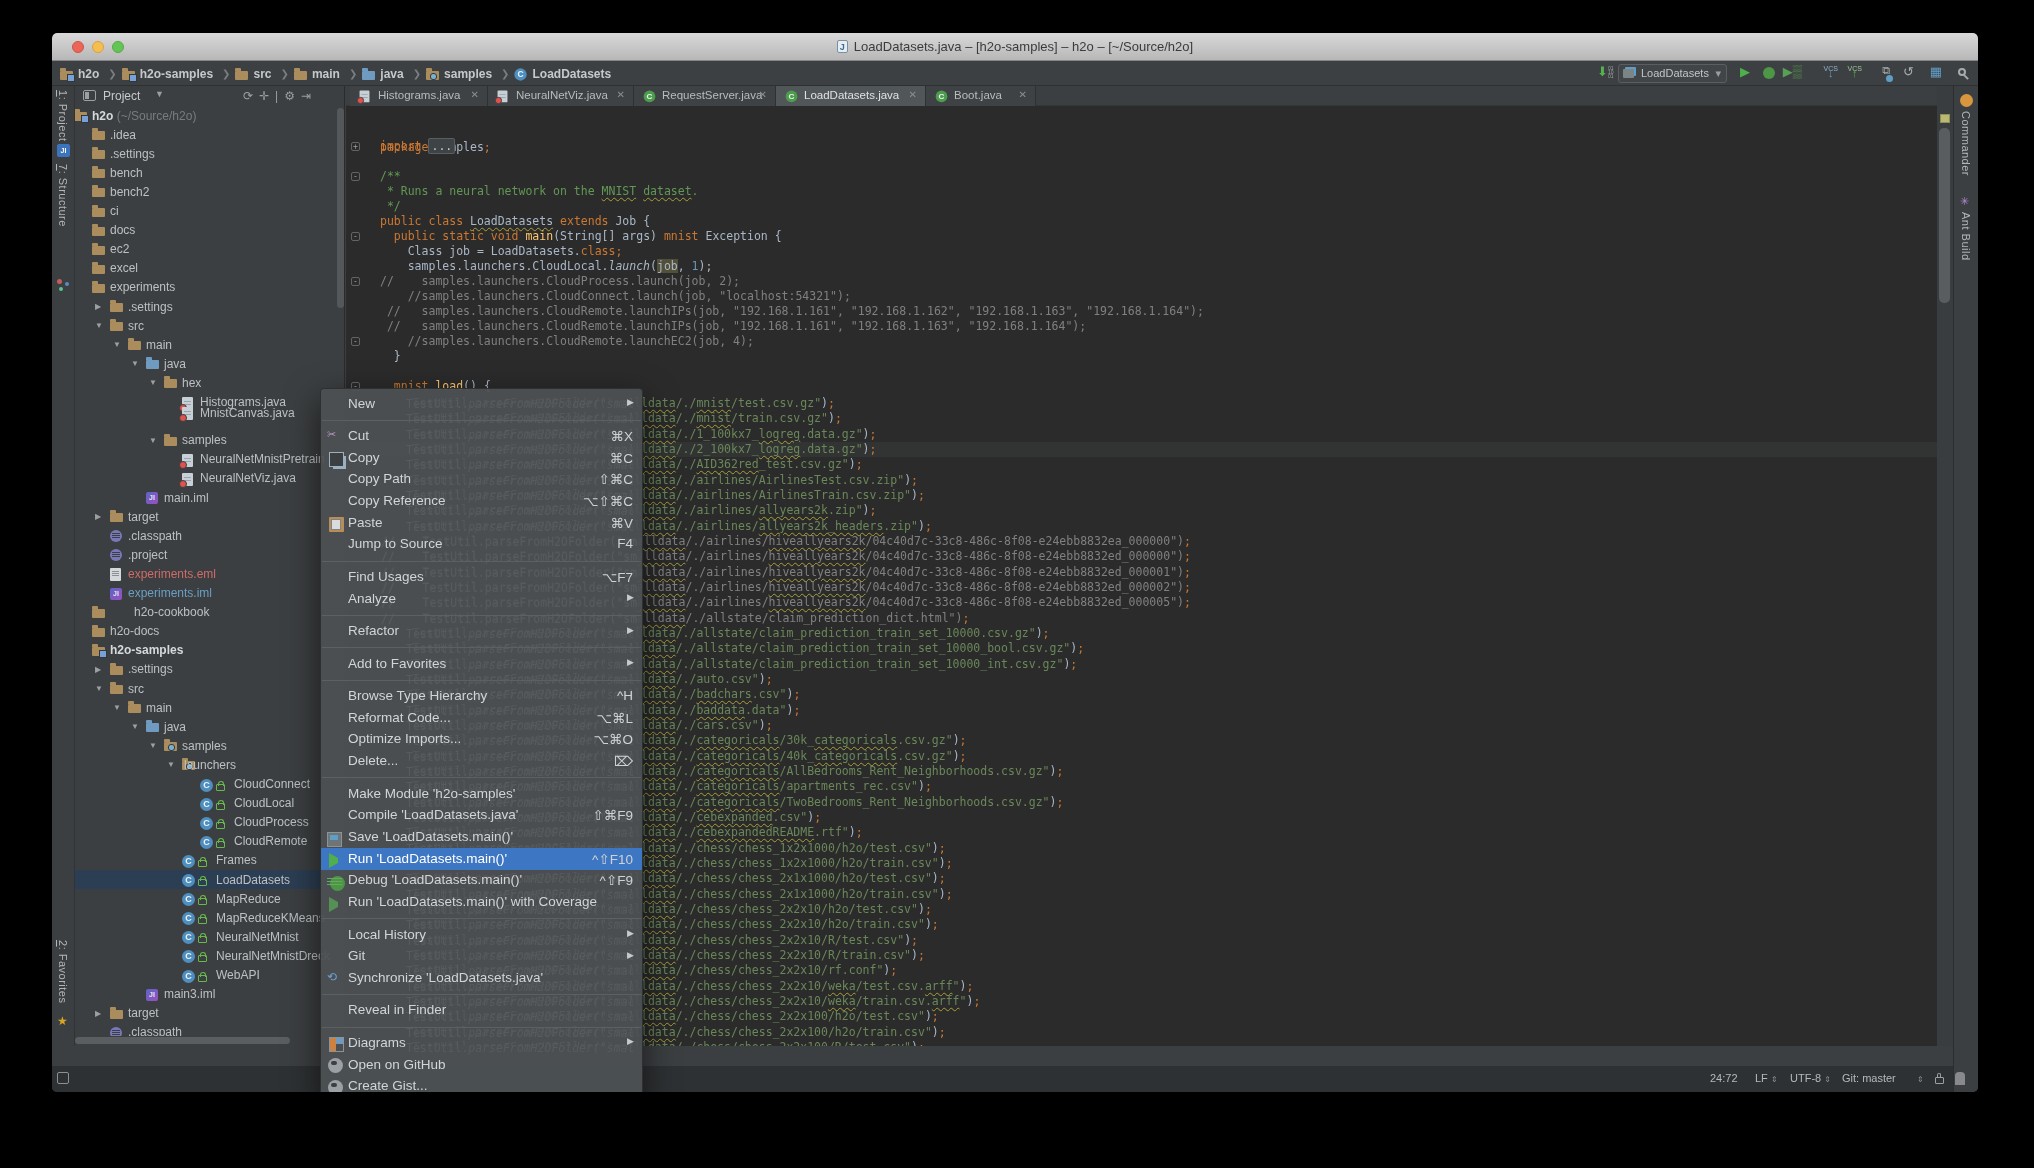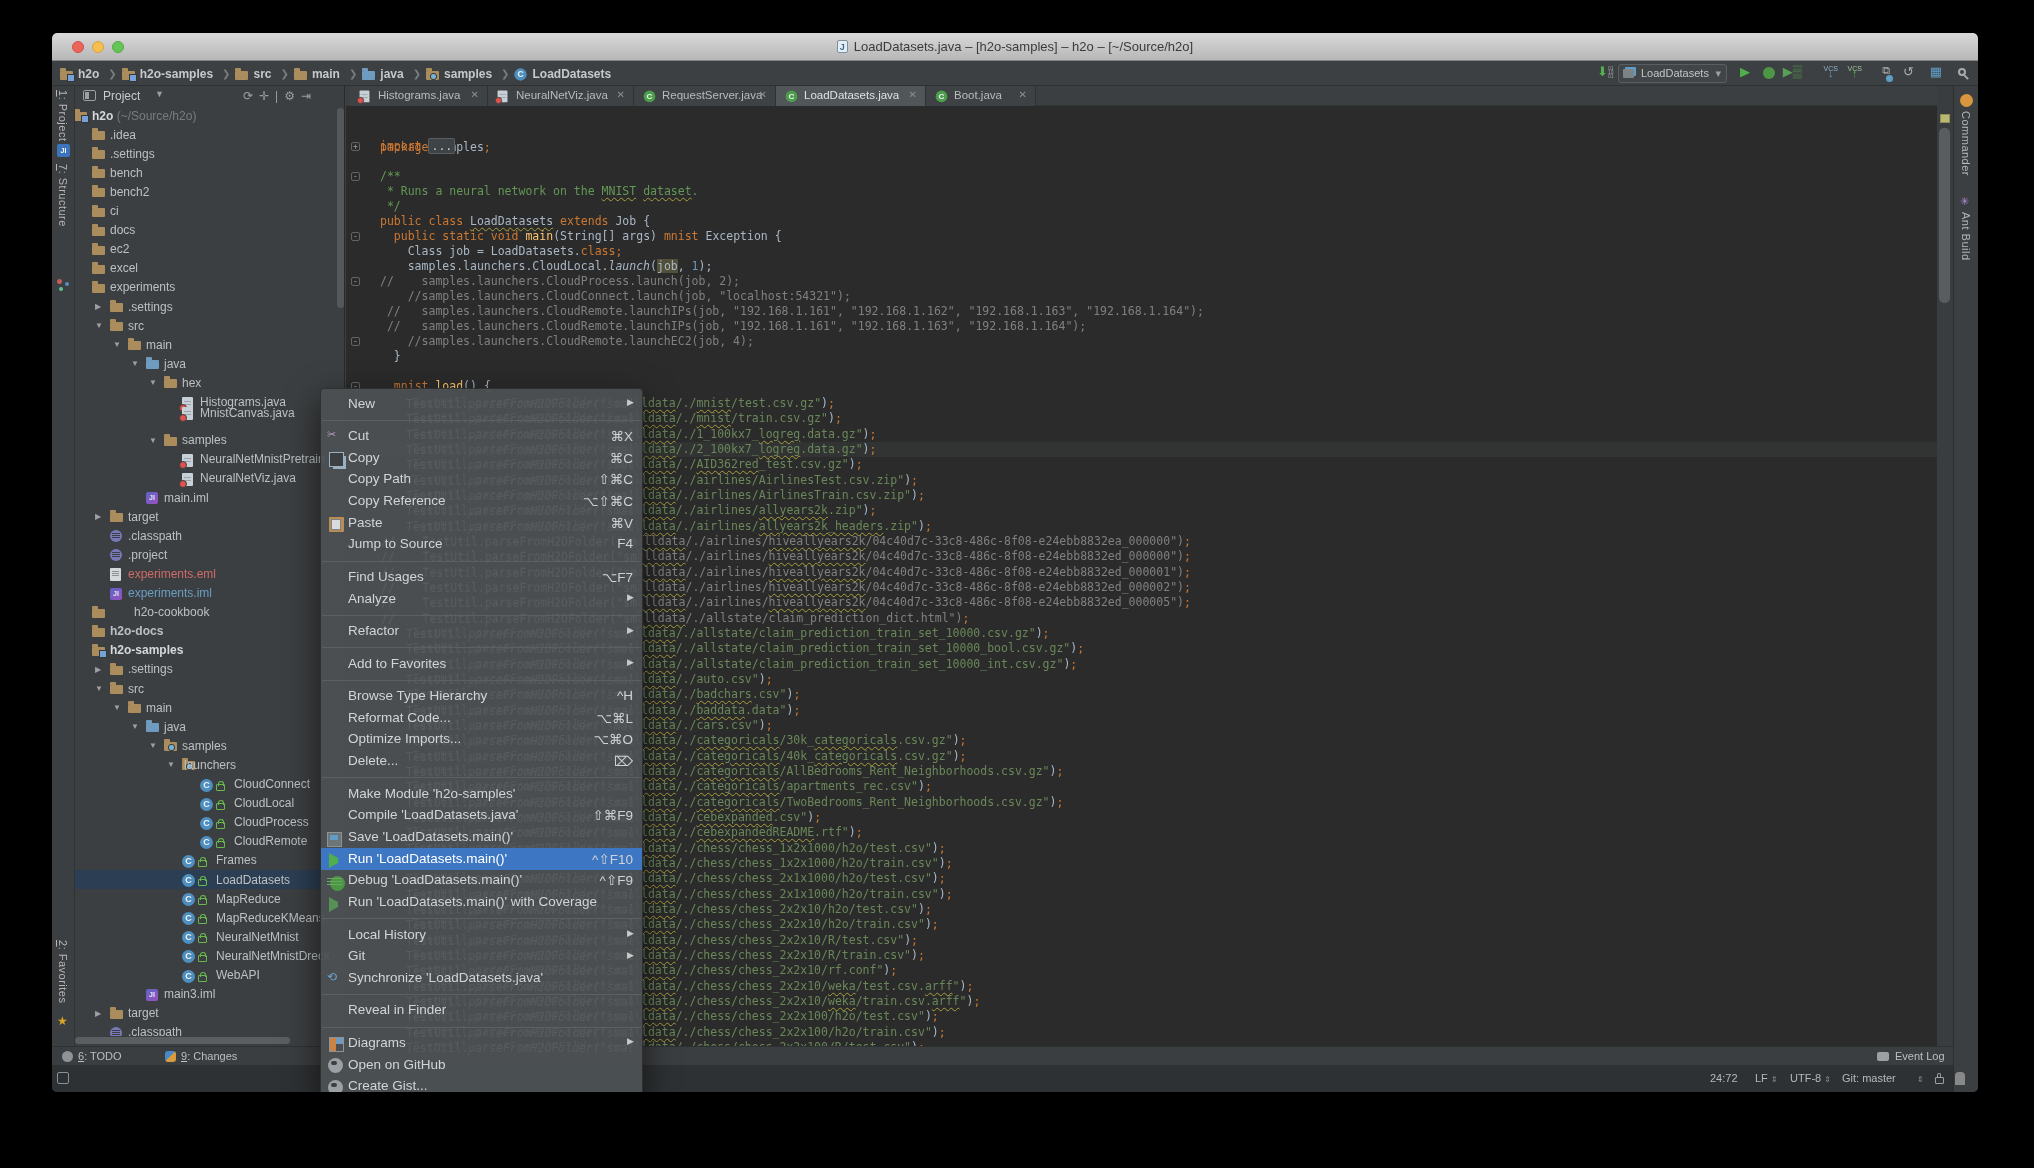--- a/index.html
+++ b/index.html
@@ -319,21 +319,21 @@
         <div class="trow" style="top: 477.5px;">
           <span class="ticon" style="left: 35px;"><span class="iml">JI</span></span>
           <span class="tlabel blue" style="left: 53px;">experiments.iml</span>
         </div>
         <div class="trow" style="top: 496.6px;">
           <span class="ticon" style="left: 17px;"><span class="folder"></span></span>
           <span class="tlabel" style="left: 35px; padding-left: 24px;">h2o-cookbook</span>
         </div>
         <div class="trow" style="top: 515.7px;">
           <span class="ticon" style="left: 17px;"><span class="folder"></span></span>
-          <span class="tlabel" style="left: 35px; font-weight: bold;">h2o-docs</span>
+          <span class="tlabel" style="left: 35px;">h2o-docs</span>
         </div>
         <div class="trow" style="top: 534.8px;">
           <span class="ticon" style="left: 17px;"><span class="folder module"></span></span>
           <span class="tlabel bold" style="left: 35px;">h2o-samples</span>
         </div>
         <div class="trow" style="top: 553.9px;">
           <span class="tarrow" style="left: 20px;">▶</span>
           <span class="ticon" style="left: 35px;"><span class="folder"></span></span>
           <span class="tlabel" style="left: 53px;">.settings</span>
         </div>
@@ -542,25 +542,20 @@
     <div id="edscroll"></div>
   </div>
 
   <div id="rightstripe">
     <div style="position:absolute;left:6px;top:8px;width:13px;height:13px;border-radius:50%;background:#d8973f"></div>
     <div class="vlabel" style="left:6px;top:25px">Commander</div>
     <div style="position:absolute;left:6px;top:109px;width:13px;height:13px;color:#b08ad8;font-size:11px">✳</div>
     <div class="vlabel" style="left:6px;top:126px">Ant Build</div>
   </div>
 
-  <div id="statusrow1">
-    <div class="srit" style="left:10px"><span style="display:inline-block;width:11px;height:11px;border-radius:50%;background:#8d9396;vertical-align:-2px;margin-right:5px"></span><span id="todo-label"><u>6</u>: TODO</span></div>
-    <div class="srit" style="left:113px"><span style="display:inline-block;width:11px;height:11px;border-radius:3px;background:linear-gradient(135deg,#4a88c7 50%,#d89b3e 50%);vertical-align:-2px;margin-right:5px"></span><span id="changes-label"><u>9</u>: Changes</span></div>
-    <div class="srit" style="left:1825px"><span style="display:inline-block;width:12px;height:9px;border-radius:2px;background:#9aa0a3;vertical-align:-1px;margin-right:6px"></span><span>Event Log</span></div>
-  </div>
   <div id="statusrow2">
     <div class="sr2it" style="left:5px;width:12px;height:12px;border:1px solid #8d9093;border-radius:2px"></div>
     <div class="sr2it" style="left:1658px">24:72</div>
     <div class="sr2it" style="left:1703px"><span>LF</span> <span class="updn">⇕</span></div>
     <div class="sr2it" style="left:1738px"><span>UTF-8</span> <span class="updn">⇕</span></div>
     <div class="sr2it" style="left:1790px"><span>Git: master</span></div>
     <div class="sr2it" style="left:1865px"><span class="updn">⇕</span></div>
     <div class="sr2it" style="left:1883px;width:9px;height:7px;border:1px solid #9aa0a3;border-radius:1px;margin-top:5px">
         <span style="position:absolute;left:1px;top:-5px;width:4px;height:4px;border:1px solid #9aa0a3;border-bottom:none;border-radius:3px 3px 0 0"></span>
       </div>

